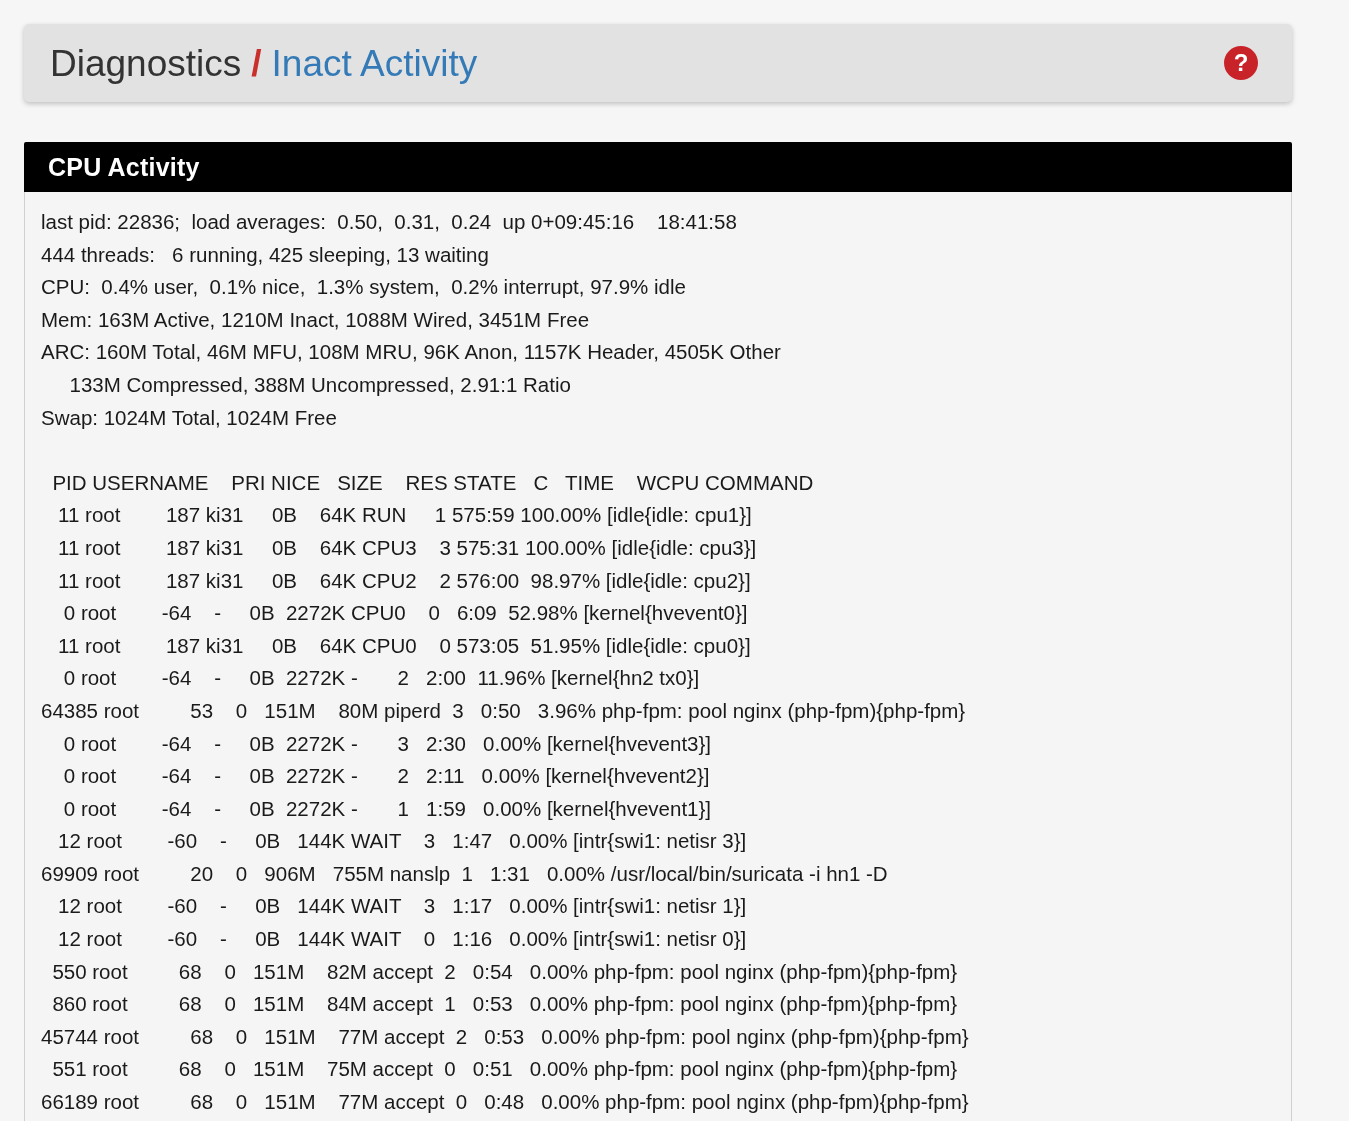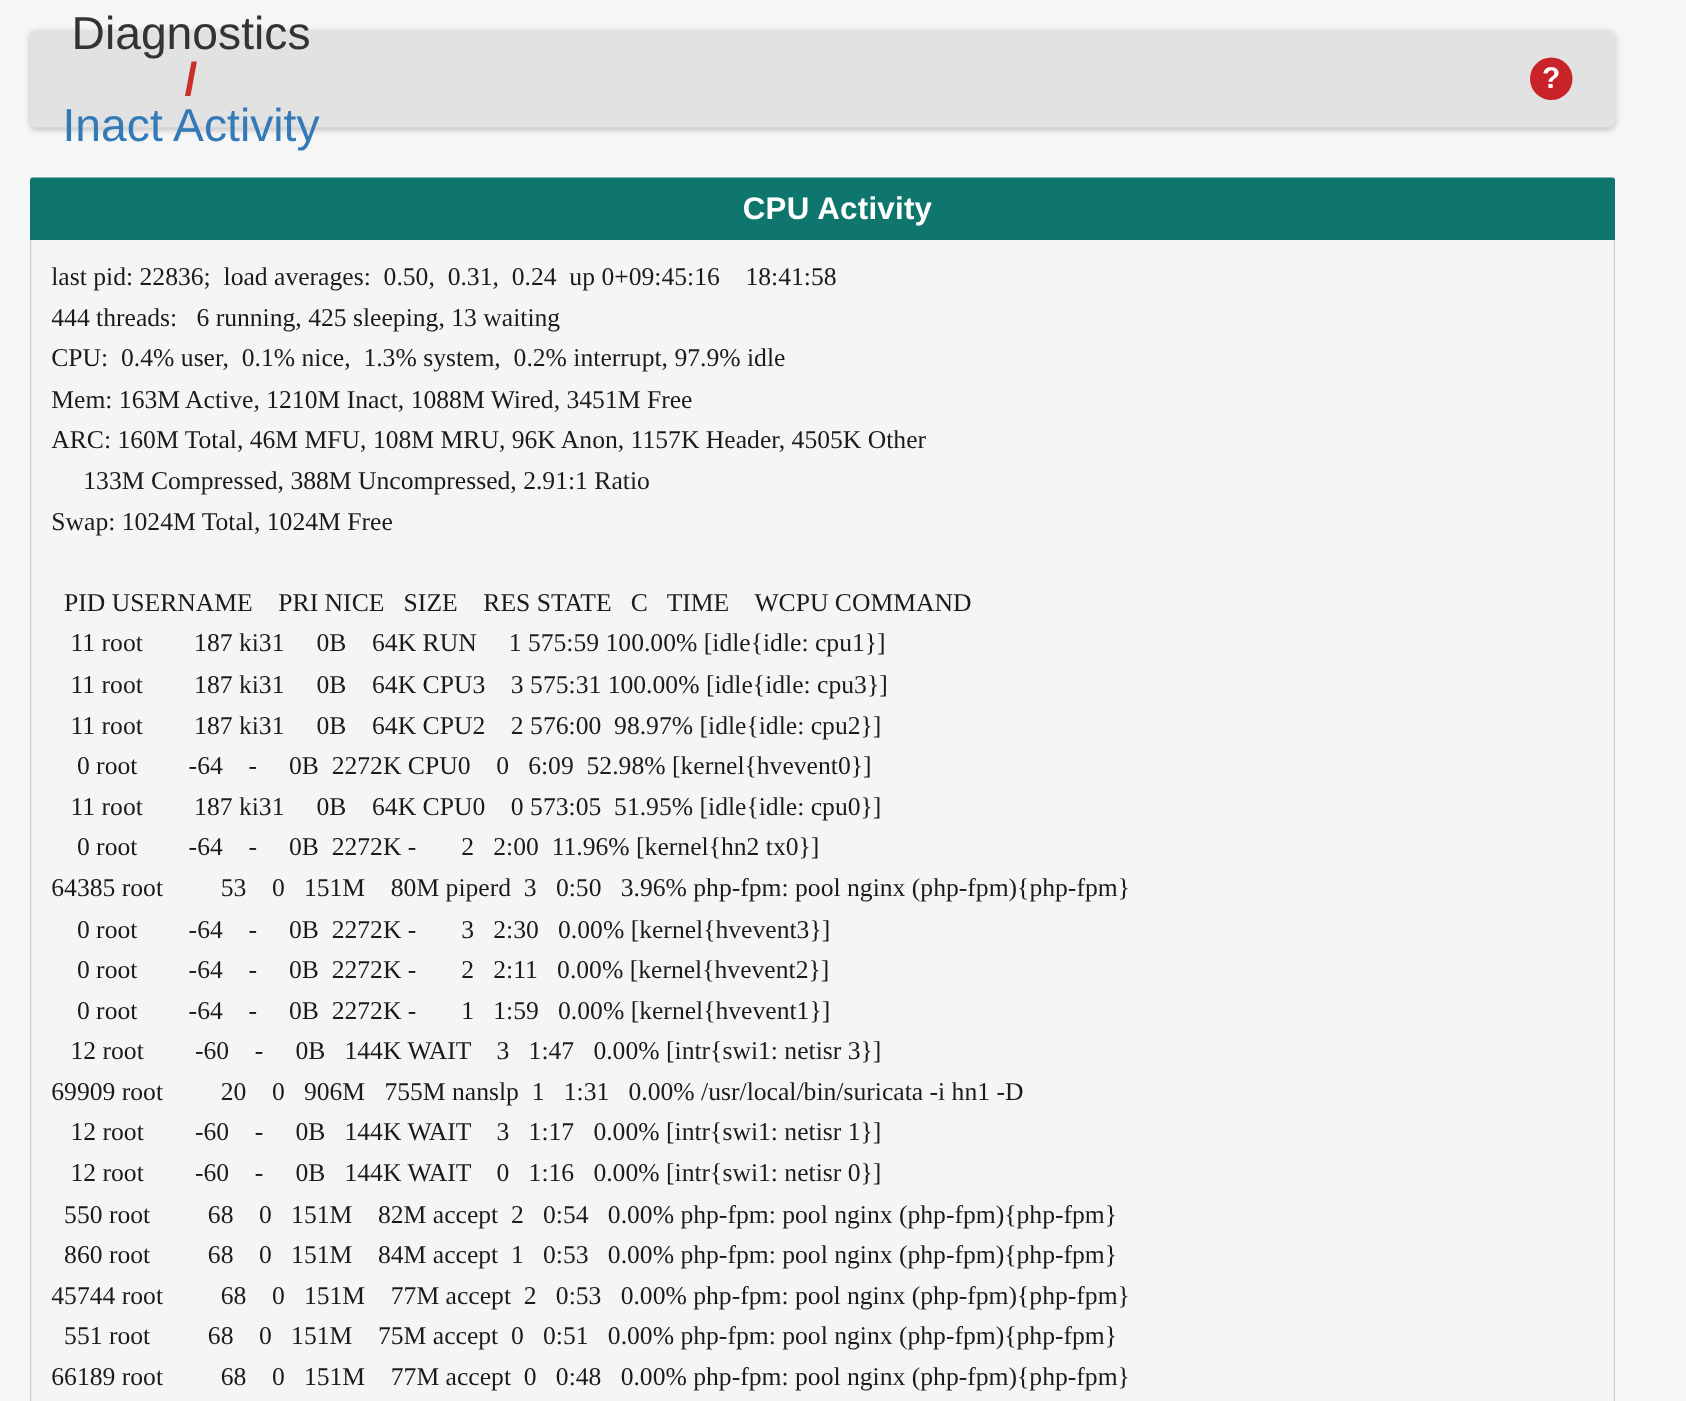--- a/index.html
+++ b/index.html
@@ -32,25 +32,24 @@
     box-shadow: 0 2px 5px rgba(0,0,0,0.22);
     display: flex;
     align-items: center;
     justify-content: space-between;
     box-sizing: border-box;
     padding: 0 26px 0 26px;
   }
 
   .breadcrumb {
     display: flex;
-    align-items: center;
+    align-items: flex-start;
     font-size: 37px;
     line-height: 1;
     white-space: nowrap;
-    flex-direction: column;
   }
   .crumb-root {
     color: #333333;
     font-weight: 400;
   }
   .crumb-sep {
     color: #c9302c;
     font-weight: 700;
     margin: 0 10px;
   }
@@ -78,49 +77,48 @@
 
   
   .panel {
     position: absolute;
     left: 24px;
     top: 142px;
     width: 1268px;
   }
 
   .panel-heading {
-    background: #0f766e;
+    background: #000000;
     height: 50px;
     display: flex;
     align-items: center;
     padding-left: 24px;
     box-sizing: border-box;
     border-radius: 2px 2px 0 0;
-    justify-content: center;
   }
   .panel-title {
     color: #ffffff;
     font-size: 25px;
     font-weight: 700;
     letter-spacing: 0.2px;
   }
 
   .panel-body {
     background: #f5f5f5;
     border: 1px solid #d0d0d0;
     border-top: none;
     border-radius: 0 0 5px 5px;
     height: 940px;
     overflow: hidden;
     box-sizing: border-box;
     padding: 14px 0 0 16px;
   }
 
   .term {
-    font-family: Liberation Serif, serif;
+    font-family: Liberation Sans, sans-serif;
     font-size: 20.5px;
     line-height: 32.6px;
     color: #1a1a1a;
     white-space: pre;
     margin: 0;
     overflow: hidden;
   }
 </style>
 </head>
 <body>

